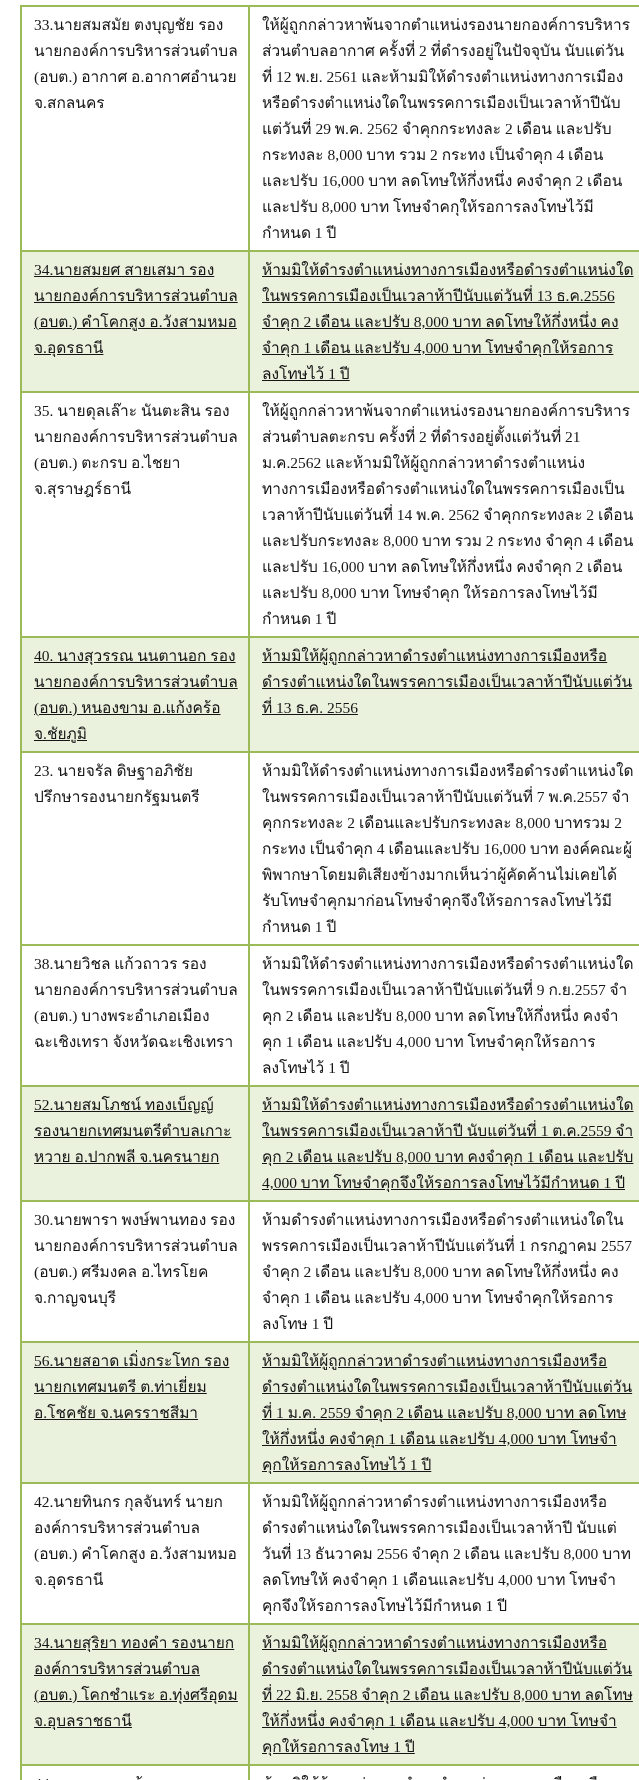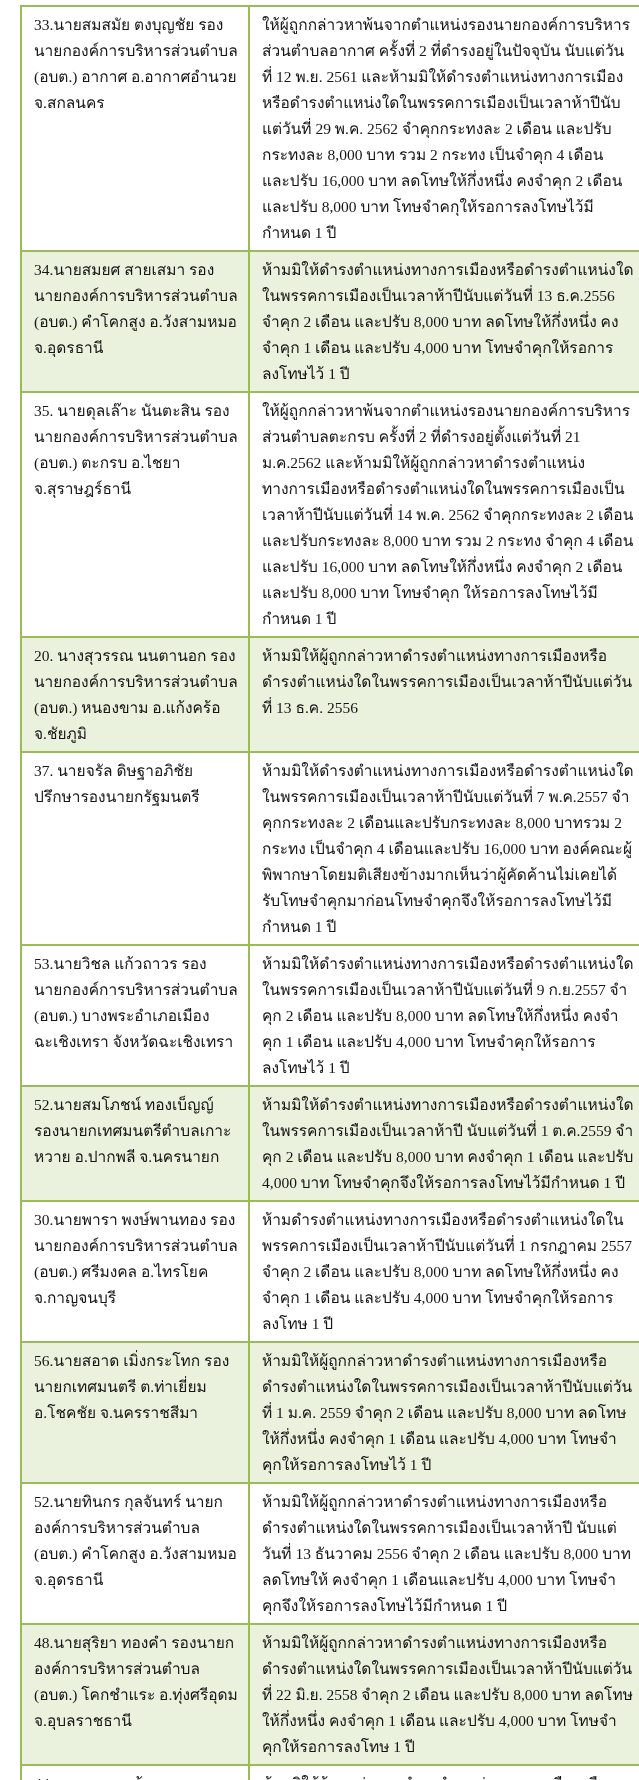--- a/index.html
+++ b/index.html
@@ -27,70 +27,70 @@
     vertical-align:top;
     font-size:15.5px;
     line-height:26px;
     padding:5px 8px 4px 12px;
     word-wrap:break-word;
     overflow-wrap:break-word;
     background:#ffffff;
   }
   td.name-cell{ width:206px; }
   td.detail-cell{ width:372px; padding-left:9px; }
-  tr.band td{ background:var(--band-color,#EAF1DD); }
+  tr.band td{ background:var(--band-color,#EAF1DD);text-decoration:underline; }
 </style>
 </head>
 <body>
 
 <div class="page">
   <table class="judgment-table">
     <tbody>
       <tr style="height:226px">
         <td class="name-cell">33.นายสมสมัย ตงบุญชัย รองนายกองค์การบริหารส่วนตำบล (อบต.) อากาศ อ.อากาศอำนวย จ.สกลนคร</td>
         <td class="detail-cell">ให้ผู้ถูกกล่าวหาพ้นจากตำแหน่งรองนายกองค์การบริหารส่วนตำบลอากาศ ครั้งที่ 2 ที่ดำรงอยู่ในปัจจุบัน นับแต่วันที่ 12 พ.ย. 2561  และห้ามมิให้ดำรงตำแหน่งทางการเมืองหรือดำรงตำแหน่งใดในพรรคการเมืองเป็นเวลาห้าปีนับแต่วันที่ 29 พ.ค. 2562  จำคุกกระทงละ 2 เดือน และปรับกระทงละ 8,000 บาท รวม 2 กระทง เป็นจำคุก 4 เดือน และปรับ 16,000 บาท ลดโทษให้กึ่งหนึ่ง คงจำคุก 2 เดือน และปรับ 8,000 บาท โทษจำคกุให้รอการลงโทษไว้มีกำหนด 1 ปี</td>
       </tr>
       <tr class="band" style="height:112px">
         <td class="name-cell">34.นายสมยศ สายเสมา รองนายกองค์การบริหารส่วนตำบล (อบต.) คำโคกสูง อ.วังสามหมอ จ.อุดรธานี</td>
         <td class="detail-cell">ห้ามมิให้ดำรงตำแหน่งทางการเมืองหรือดำรงตำแหน่งใดในพรรคการเมืองเป็นเวลาห้าปีนับแต่วันที่ 13 ธ.ค.2556  จำคุก 2 เดือน และปรับ 8,000 บาท ลดโทษให้กึ่งหนึ่ง คงจำคุก 1 เดือน และปรับ 4,000 บาท โทษจำคุกให้รอการลงโทษไว้ 1 ปี</td>
       </tr>
       <tr style="height:221px">
         <td class="name-cell">35. นายดุลเล๊าะ นันตะสิน รองนายกองค์การบริหารส่วนตำบล (อบต.) ตะกรบ อ.ไชยา จ.สุราษฎร์ธานี</td>
         <td class="detail-cell">ให้ผู้ถูกกล่าวหาพ้นจากตำแหน่งรองนายกองค์การบริหารส่วนตำบลตะกรบ ครั้งที่ 2 ที่ดำรงอยู่ตั้งแต่วันที่ 21 ม.ค.2562  และห้ามมิให้ผู้ถูกกล่าวหาดำรงตำแหน่งทางการเมืองหรือดำรงตำแหน่งใดในพรรคการเมืองเป็นเวลาห้าปีนับแต่วันที่ 14 พ.ค. 2562  จำคุกกระทงละ 2 เดือน และปรับกระทงละ 8,000 บาท รวม 2 กระทง จำคุก 4 เดือน และปรับ 16,000 บาท ลดโทษให้กึ่งหนึ่ง คงจำคุก 2 เดือน และปรับ 8,000 บาท โทษจำคุก ให้รอการลงโทษไว้มีกำหนด 1 ปี</td>
       </tr>
       <tr class="band" style="height:86px">
-        <td class="name-cell">20. นางสุวรรณ นนตานอก รองนายกองค์การบริหารส่วนตำบล (อบต.) หนองขาม อ.แก้งคร้อ จ.ชัยภูมิ</td>
+        <td class="name-cell">40. นางสุวรรณ นนตานอก รองนายกองค์การบริหารส่วนตำบล (อบต.) หนองขาม อ.แก้งคร้อ จ.ชัยภูมิ</td>
         <td class="detail-cell">ห้ามมิให้ผู้ถูกกล่าวหาดำรงตำแหน่งทางการเมืองหรือดำรงตำแหน่งใดในพรรคการเมืองเป็นเวลาห้าปีนับแต่วันที่ 13 ธ.ค. 2556</td>
       </tr>
       <tr style="height:168px">
-        <td class="name-cell">37. นายจรัล ดิษฐาอภิชัย ปรึกษารองนายกรัฐมนตรี</td>
+        <td class="name-cell">23. นายจรัล ดิษฐาอภิชัย ปรึกษารองนายกรัฐมนตรี</td>
         <td class="detail-cell">ห้ามมิให้ดำรงตำแหน่งทางการเมืองหรือดำรงตำแหน่งใดในพรรคการเมืองเป็นเวลาห้าปีนับแต่วันที่ 7 พ.ค.2557  จำคุกกระทงละ 2 เดือนและปรับกระทงละ 8,000 บาทรวม 2 กระทง เป็นจำคุก 4 เดือนและปรับ 16,000 บาท  องค์คณะผู้พิพากษาโดยมติเสียงข้างมากเห็นว่าผู้คัดค้านไม่เคยได้รับโทษจำคุกมาก่อนโทษจำคุกจึงให้รอการลงโทษไว้มีกำหนด 1 ปี</td>
       </tr>
       <tr style="height:115px">
-        <td class="name-cell">53.นายวิชล แก้วถาวร รองนายกองค์การบริหารส่วนตำบล (อบต.) บางพระอำเภอเมืองฉะเชิงเทรา จังหวัดฉะเชิงเทรา</td>
+        <td class="name-cell">38.นายวิชล แก้วถาวร รองนายกองค์การบริหารส่วนตำบล (อบต.) บางพระอำเภอเมืองฉะเชิงเทรา จังหวัดฉะเชิงเทรา</td>
         <td class="detail-cell">ห้ามมิให้ดำรงตำแหน่งทางการเมืองหรือดำรงตำแหน่งใดในพรรคการเมืองเป็นเวลาห้าปีนับแต่วันที่ 9 ก.ย.2557  จำคุก 2 เดือน และปรับ 8,000 บาท ลดโทษให้กึ่งหนึ่ง คงจำคุก 1 เดือน และปรับ 4,000 บาท โทษจำคุกให้รอการลงโทษไว้ 1 ปี</td>
       </tr>
       <tr class="band" style="height:114px">
         <td class="name-cell">52.นายสมโภชน์ ทองเบ็ญญ์ รองนายกเทศมนตรีตำบลเกาะหวาย อ.ปากพลี จ.นครนายก</td>
         <td class="detail-cell">ห้ามมิให้ดำรงตำแหน่งทางการเมืองหรือดำรงตำแหน่งใดในพรรคการเมืองเป็นเวลาห้าปี นับแต่วันที่ 1 ต.ค.2559  จำคุก 2 เดือน และปรับ 8,000 บาท คงจำคุก 1 เดือน และปรับ 4,000 บาท โทษจำคุกจึงให้รอการลงโทษไว้มีกำหนด 1 ปี</td>
       </tr>
       <tr style="height:110px">
         <td class="name-cell">30.นายพารา พงษ์พานทอง รองนายกองค์การบริหารส่วนตำบล (อบต.) ศรีมงคล อ.ไทรโยค จ.กาญจนบุรี</td>
         <td class="detail-cell">ห้ามดำรงตำแหน่งทางการเมืองหรือดำรงตำแหน่งใดในพรรคการเมืองเป็นเวลาห้าปีนับแต่วันที่ 1 กรกฎาคม 2557 จำคุก 2 เดือน และปรับ 8,000 บาท ลดโทษให้กึ่งหนึ่ง คงจำคุก 1 เดือน และปรับ 4,000 บาท โทษจำคุกให้รอการลงโทษ 1 ปี</td>
       </tr>
       <tr class="band" style="height:138px">
         <td class="name-cell">56.นายสอาด เมิ่งกระโทก รองนายกเทศมนตรี ต.ท่าเยี่ยม อ.โชคชัย จ.นครราชสีมา</td>
         <td class="detail-cell">ห้ามมิให้ผู้ถูกกล่าวหาดำรงตำแหน่งทางการเมืองหรือดำรงตำแหน่งใดในพรรคการเมืองเป็นเวลาห้าปีนับแต่วันที่ 1 ม.ค. 2559  จำคุก 2 เดือน และปรับ 8,000 บาท ลดโทษให้กึ่งหนึ่ง คงจำคุก 1 เดือน และปรับ 4,000 บาท โทษจำคุกให้รอการลงโทษไว้ 1 ปี</td>
       </tr>
       <tr style="height:138px">
-        <td class="name-cell">52.นายทินกร กุลจันทร์ นายกองค์การบริหารส่วนตำบล (อบต.) คำโคกสูง อ.วังสามหมอ จ.อุดรธานี</td>
+        <td class="name-cell">42.นายทินกร กุลจันทร์ นายกองค์การบริหารส่วนตำบล (อบต.) คำโคกสูง อ.วังสามหมอ จ.อุดรธานี</td>
         <td class="detail-cell">ห้ามมิให้ผู้ถูกกล่าวหาดำรงตำแหน่งทางการเมืองหรือดำรงตำแหน่งใดในพรรคการเมืองเป็นเวลาห้าปี นับแต่วันที่ 13 ธันวาคม 2556  จำคุก 2 เดือน และปรับ 8,000 บาท  ลดโทษให้ คงจำคุก 1 เดือนและปรับ 4,000 บาท โทษจำคุกจึงให้รอการลงโทษไว้มีกำหนด 1 ปี</td>
       </tr>
       <tr class="band" style="height:140px">
-        <td class="name-cell">48.นายสุริยา ทองคำ รองนายกองค์การบริหารส่วนตำบล (อบต.) โคกชำแระ อ.ทุ่งศรีอุดม จ.อุบลราชธานี</td>
+        <td class="name-cell">34.นายสุริยา ทองคำ รองนายกองค์การบริหารส่วนตำบล (อบต.) โคกชำแระ อ.ทุ่งศรีอุดม จ.อุบลราชธานี</td>
         <td class="detail-cell">ห้ามมิให้ผู้ถูกกล่าวหาดำรงตำแหน่งทางการเมืองหรือดำรงตำแหน่งใดในพรรคการเมืองเป็นเวลาห้าปีนับแต่วันที่ 22 มิ.ย. 2558  จำคุก 2 เดือน และปรับ 8,000 บาท ลดโทษให้กึ่งหนึ่ง คงจำคุก 1 เดือน และปรับ 4,000 บาท โทษจำคุกให้รอการลงโทษ 1 ปี</td>
       </tr>
       <tr style="height:170px">
         <td class="name-cell">44.นางนงนุช แก้วกก รองนายกองค์การบริหารส่วนตำบล (อบต.) บ้านเนิน  อ.หล่มเก่า จ.เพชรบูรณ์</td>
         <td class="detail-cell">ห้ามมิให้ผู้ถูกกล่าวหาดำรงตำแหน่งทางการเมืองหรือดำรงตำแหน่งใดในพรรคการเมืองเป็นเวลาห้าปีนับแต่วันที่ 26 พ.ค. 2560   จำคุกกระทงละ 2 เดือน และปรับกระทงละ 8,000  บาท รวม 2 กระทง เป็นจำคุก 4 เดือนและปรับ 16,000  บาท  ลดโทษให้กึ่งหนึ่ง  คงจำคุก 2  เดือน และปรับ 8,000  บาทโทษจำคุกให้รอการลงโทษไว้ 1  ปี</td>
       </tr>
     </tbody>
   </table>
 
 </div>

